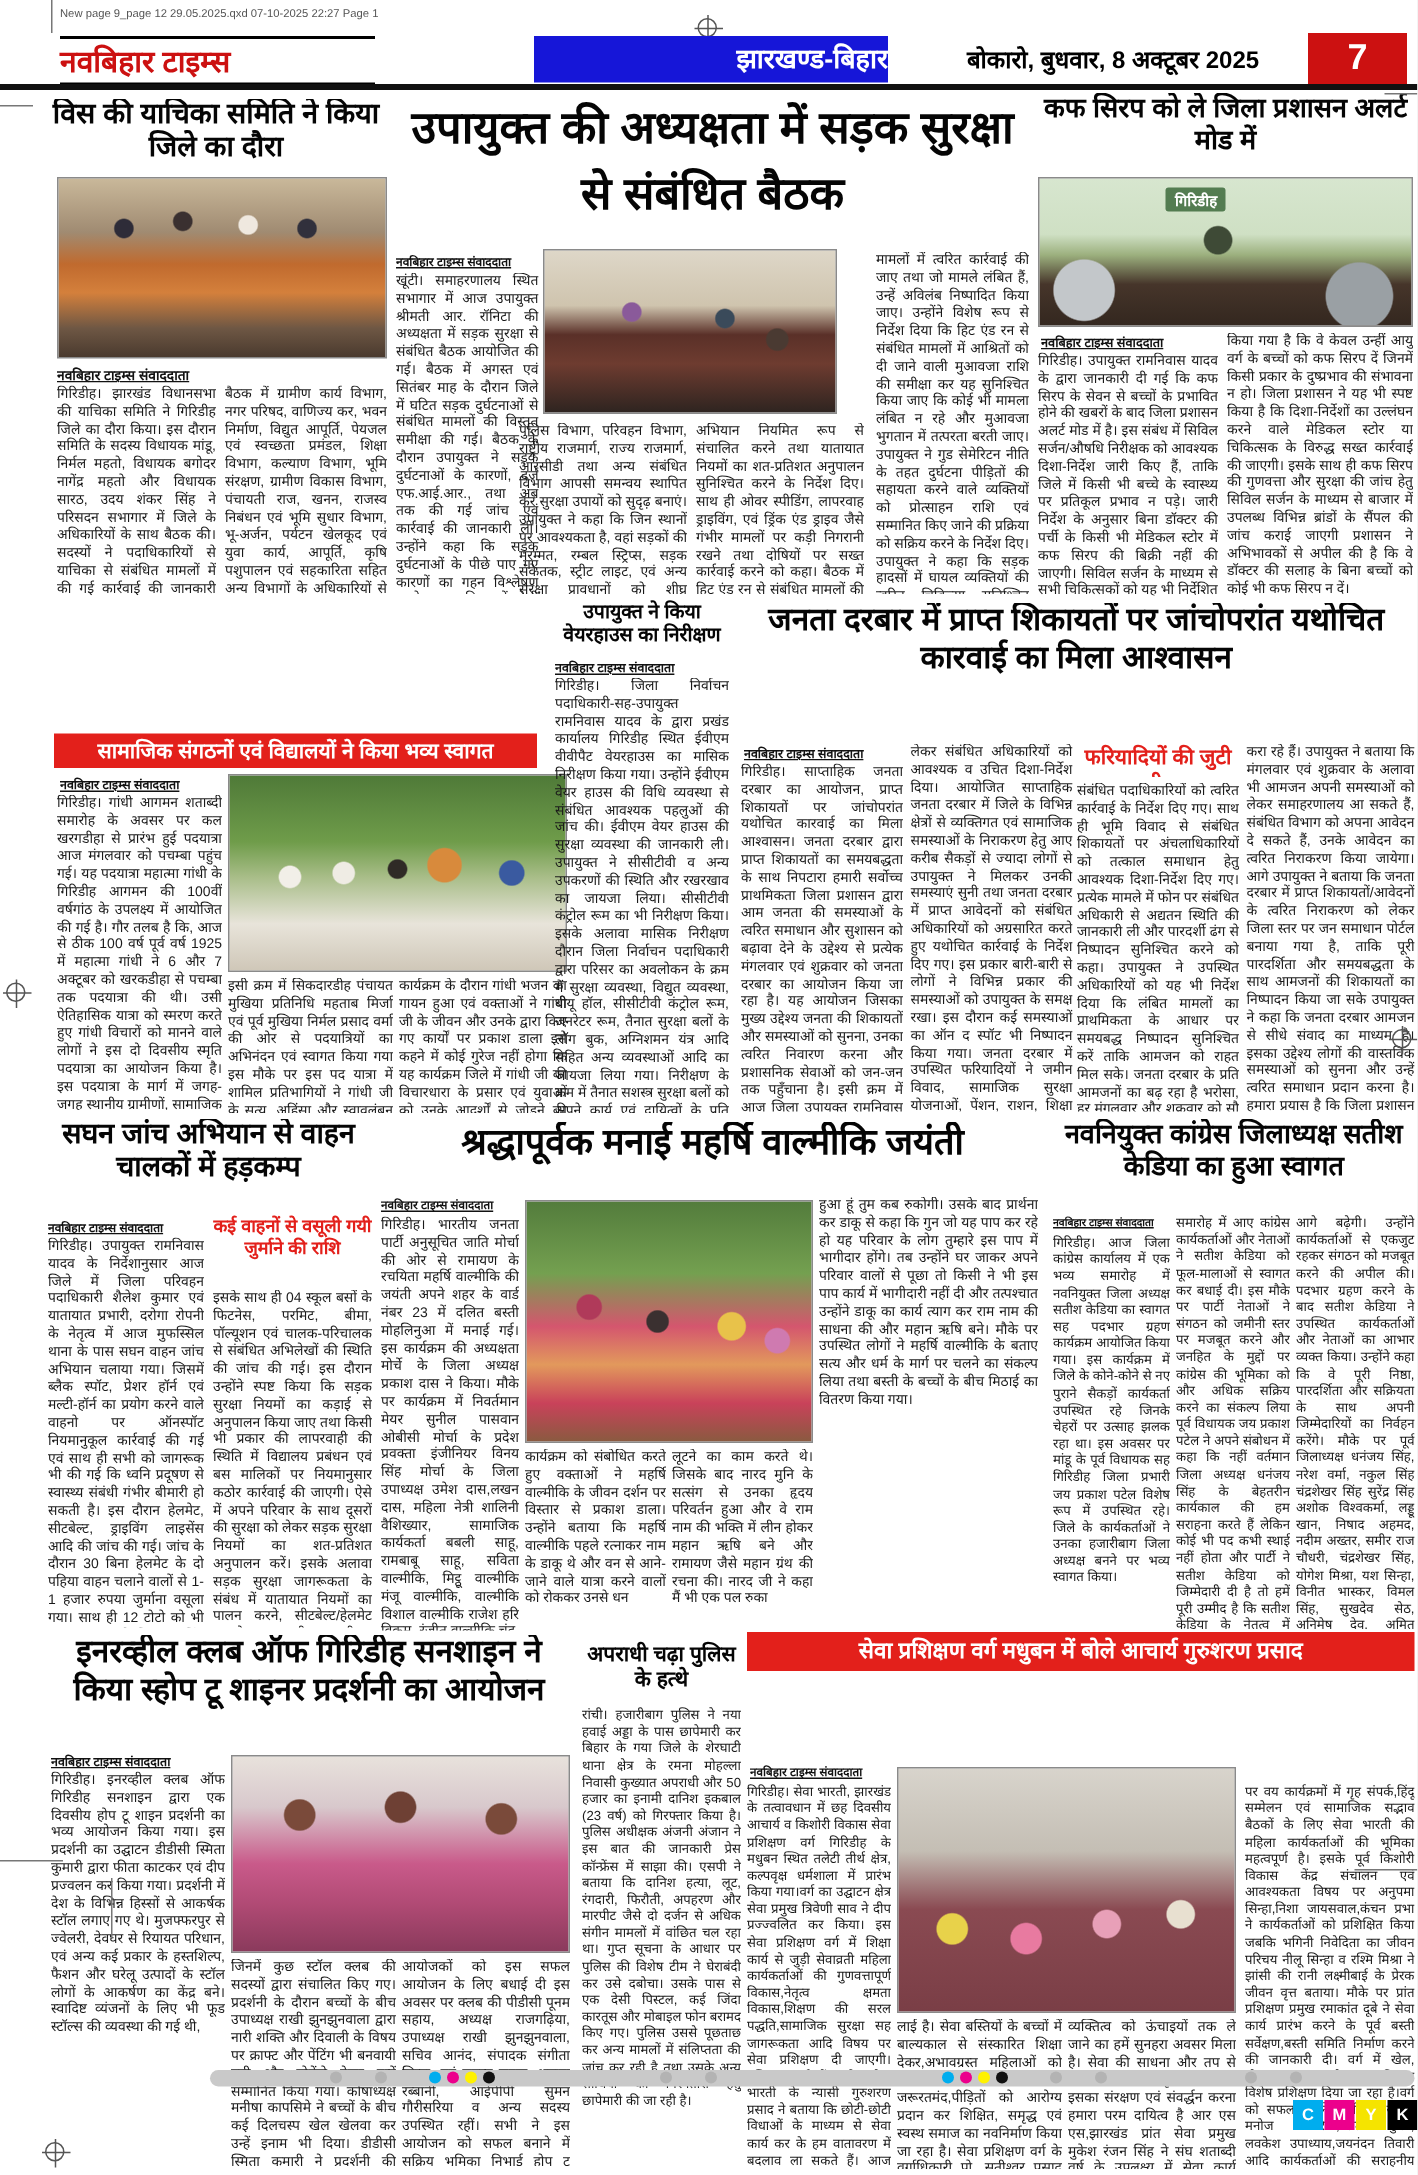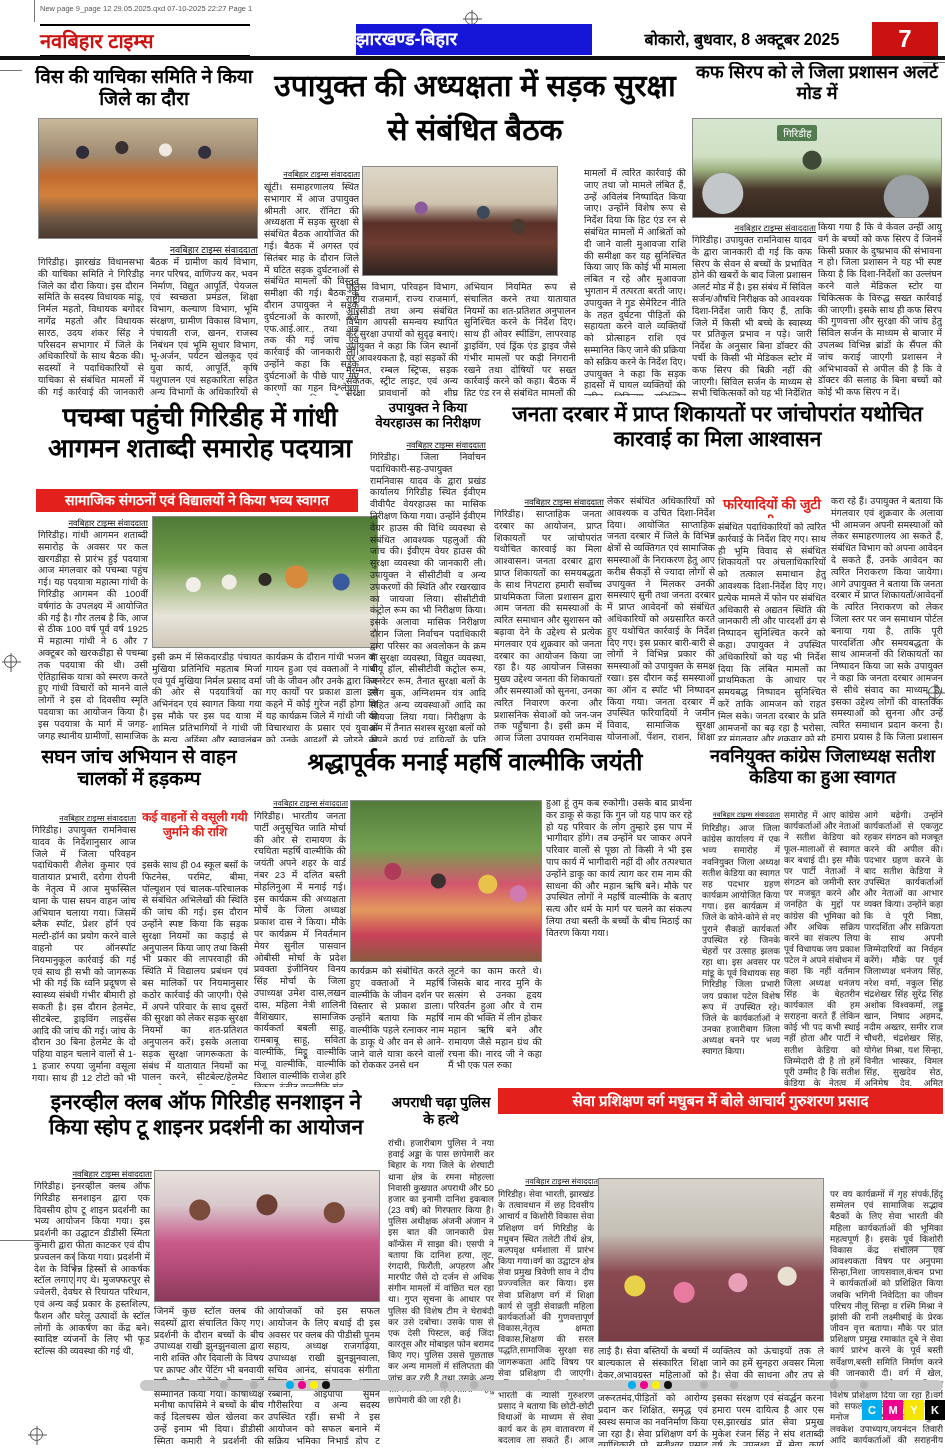--- a/index.html
+++ b/index.html
@@ -1,21 +1,21 @@
 <!DOCTYPE html>
 <html><head>
 <meta charset="utf-8">
 <style>
   *{margin:0;padding:0;box-sizing:border-box}
   html,body{background:#ececec}
   #page{position:relative;width:945px;height:1450px;margin:0 auto;background:#fff;
         font-family:"Liberation Sans","DejaVu Sans",sans-serif;overflow:hidden}
   .abs{position:absolute}
   .body-text{font-size:9.3px;line-height:1.27;text-align:justify;color:#1a1a1a;overflow:hidden}
-  .byline{font-size:9.2px;font-weight:normal;text-decoration:underline;text-align:right;
+  .byline{font-size:9.2px;font-weight:bold;text-decoration:underline;text-align:left;
           white-space:nowrap;overflow:hidden;color:#111}
   .hl{font-weight:bold;color:#050505;text-align:center;line-height:1.18;overflow:hidden}
   .red-strap{background:#e3201b;color:#fff;font-weight:bold;text-align:center;overflow:hidden}
   .red-sub{color:#e3201b;font-weight:bold;text-align:center;line-height:1.25;overflow:hidden}
   .photo{border:1px solid #8a8a8a;overflow:hidden}
   .printline{font-size:7.5px;color:#555;white-space:nowrap}
   .reg{width:13px;height:13px;border:1px solid #555;border-radius:50%}
   .reg i{position:absolute;left:50%;top:-3px;width:1px;height:19px;background:#555;transform:translateX(-50%)}
   .reg b{position:absolute;top:50%;left:-3px;height:1px;width:19px;background:#555;transform:translateY(-50%)}
   .crop{background:#777}
@@ -56,38 +56,38 @@
     radial-gradient(circle at 50% 26%, #6e4034 0 10px, transparent 11px),
     radial-gradient(circle at 80% 32%, #7a4a3a 0 10px, transparent 11px),
     linear-gradient(180deg,#e8e2dc 0%,#d8c8cc 26%,#c95a8a 55%,#b04a74 76%,#8a3a5c 100%)}
   .ph7{background:
     radial-gradient(circle at 16% 66%, #e8d24a 0 10px, transparent 11px),
     radial-gradient(circle at 38% 70%, #e87aa0 0 10px, transparent 11px),
     radial-gradient(circle at 62% 64%, #e8a0b8 0 9px, transparent 10px),
     radial-gradient(circle at 84% 60%, #e8e0d0 0 9px, transparent 10px),
     linear-gradient(180deg,#d8d4cc 0%,#c4beb4 34%,#8a4a52 58%,#7a3e46 100%)}
   .sign{position:absolute;top:6px;left:34%;background:rgba(40,90,40,.75);color:#fff;
-        font-size:10px;font-weight:normal;padding:1px 6px;border-radius:2px}
+        font-size:10px;font-weight:bold;padding:1px 6px;border-radius:2px}
 </style>
 </head>
 <body>
 
 <div id="page">
 
   <div class="abs crop" style="left:34px;top:0;width:1px;height:22px"></div>
   <div class="abs printline" style="left:40px;top:4px">New page 9_page 12  29.05.2025.qxd  07-10-2025  22:27  Page 1</div>
   <div class="abs reg" style="left:465px;top:12px">
       <i></i>
       <b></b>
     </div>
 
   <div class="abs" style="left:40px;top:24px;width:210px;border-top:2px solid #000;border-bottom:2px solid #000;padding:1px 0;text-align:left">
     <span style="color:#cc1111;font-weight:bold;font-size:20px">नवबिहार टाइम्स</span>
   </div>
-  <div class="abs" style="left:356px;top:24px;width:236px;height:31px;background:#1616d8;color:#fff;font-weight:bold;font-size:18px;text-align:left;line-height:31px">झारखण्ड-बिहार</div>
+  <div class="abs" style="left:356px;top:24px;width:236px;height:31px;background:#1616d8;color:#fff;font-weight:bold;font-size:18px;text-align:right;line-height:31px">झारखण्ड-बिहार</div>
   <div class="abs" style="left:618px;top:28px;width:248px;font-weight:bold;font-size:16px;text-align:center;white-space:nowrap">बोकारो, बुधवार, 8 अक्टूबर 2025</div>
   <div class="abs" style="left:872px;top:22px;width:66px;height:34px;background:#cc1111;color:#fff;font-weight:bold;font-size:24px;text-align:center;line-height:34px">7</div>
   <div class="abs" style="left:0;top:56px;width:945px;height:4px;background:#111"></div>
 
   <div class="abs hl" style="left:30px;top:66px;width:228px;height:50px;font-size:19px">विस की याचिका समिति ने किया जिले का दौरा</div>
   <div class="abs photo ph1" style="left:38px;top:118px;width:220px;height:121px"></div>
   <div class="abs byline" style="left:38px;top:243px;width:220px;height:12px">नवबिहार टाइम्स संवाददाता</div>
   <div class="abs body-text" style="left:38px;top:257px;width:106px;height:140px">गिरिडीह। झारखंड विधानसभा की याचिका समिति ने गिरिडीह जिले का दौरा किया। इस दौरान समिति के सदस्य विधायक मांडू, निर्मल महतो, विधायक बगोदर नागेंद्र महतो और विधायक सारठ, उदय शंकर सिंह ने परिसदन सभागार में जिले के अधिकारियों के साथ बैठक की। सदस्यों ने पदाधिकारियों से याचिका से संबंधित मामलों में की गई कार्रवाई की जानकारी ली और मामलों का यथाशीघ्र निष्पादन करने का निर्देश दिया।</div>
   <div class="abs body-text" style="left:150px;top:257px;width:108px;height:140px">बैठक में ग्रामीण कार्य विभाग, नगर परिषद, वाणिज्य कर, भवन निर्माण, विद्युत आपूर्ति, पेयजल एवं स्वच्छता प्रमंडल, शिक्षा विभाग, कल्याण विभाग, भूमि संरक्षण, ग्रामीण विकास विभाग, पंचायती राज, खनन, राजस्व निबंधन एवं भूमि सुधार विभाग, भू-अर्जन, पर्यटन खेलकूद एवं युवा कार्य, आपूर्ति, कृषि पशुपालन एवं सहकारिता सहित अन्य विभागों के अधिकारियों से योजनाओं की प्रगति सहित अन्य महत्वपूर्ण विषयों की समीक्षा की गई।</div>
 
@@ -100,21 +100,20 @@
   <div class="abs body-text" style="left:584px;top:168px;width:102px;height:228px">मामलों में त्वरित कार्रवाई की जाए तथा जो मामले लंबित हैं, उन्हें अविलंब निष्पादित किया जाए। उन्होंने विशेष रूप से निर्देश दिया कि हिट एंड रन से संबंधित मामलों में आश्रितों को दी जाने वाली मुआवजा राशि की समीक्षा कर यह सुनिश्चित किया जाए कि कोई भी मामला लंबित न रहे और मुआवजा भुगतान में तत्परता बरती जाए। उपायुक्त ने गुड सेमेरिटन नीति के तहत दुर्घटना पीड़ितों की सहायता करने वाले व्यक्तियों को प्रोत्साहन राशि एवं सम्मानित किए जाने की प्रक्रिया को सक्रिय करने के निर्देश दिए। उपायुक्त ने कहा कि सड़क हादसों में घायल व्यक्तियों की त्वरित चिकित्सा सुनिश्चित करने में गुड सेमेरिटन की भूमिका अत्यंत महत्वपूर्ण है, अतः उनके प्रति संवेदनशील दृष्टिकोण अपनाया जाए।</div>
 
   <div class="abs hl" style="left:692px;top:62px;width:250px;height:52px;font-size:18px">कफ सिरप को ले जिला प्रशासन अलर्ट मोड में</div>
   <div class="abs photo ph3" style="left:692px;top:118px;width:250px;height:100px">
     <div class="sign">गिरिडीह</div>
   </div>
   <div class="abs byline" style="left:694px;top:222px;width:122px;height:11px;font-size:8.5px">नवबिहार टाइम्स संवाददाता</div>
   <div class="abs body-text" style="left:692px;top:235px;width:120px;height:162px">गिरिडीह। उपायुक्त रामनिवास यादव के द्वारा जानकारी दी गई कि कफ सिरप के सेवन से बच्चों के प्रभावित होने की खबरों के बाद जिला प्रशासन अलर्ट मोड में है। इस संबंध में सिविल सर्जन/औषधि निरीक्षक को आवश्यक दिशा-निर्देश जारी किए हैं, ताकि जिले में किसी भी बच्चे के स्वास्थ्य पर प्रतिकूल प्रभाव न पड़े। जारी निर्देश के अनुसार बिना डॉक्टर की पर्ची के किसी भी मेडिकल स्टोर में कफ सिरप की बिक्री नहीं की जाएगी। सिविल सर्जन के माध्यम से सभी चिकित्सकों को यह भी निर्देशित</div>
   <div class="abs body-text" style="left:818px;top:222px;width:124px;height:175px">किया गया है कि वे केवल उन्हीं आयु वर्ग के बच्चों को कफ सिरप दें जिनमें किसी प्रकार के दुष्प्रभाव की संभावना न हो। जिला प्रशासन ने यह भी स्पष्ट किया है कि दिशा-निर्देशों का उल्लंघन करने वाले मेडिकल स्टोर या चिकित्सक के विरुद्ध सख्त कार्रवाई की जाएगी। इसके साथ ही कफ सिरप की गुणवत्ता और सुरक्षा की जांच हेतु सिविल सर्जन के माध्यम से बाजार में उपलब्ध विभिन्न ब्रांडों के सैंपल की जांच कराई जाएगी प्रशासन ने अभिभावकों से अपील की है कि वे डॉक्टर की सलाह के बिना बच्चों को कोई भी कफ सिरप न दें।</div>
 
-  <div class="abs hl" style="left:30px;top:402px;width:340px;height:84px;font-size:26px">पचम्बा पहुंची गिरिडीह में गांधी आगमन शताब्दी समारोह पदयात्रा</div>
   <div class="abs red-strap" style="left:36px;top:489px;width:322px;height:23px;font-size:14px;line-height:23px">सामाजिक संगठनों एवं विद्यालयों ने किया भव्य स्वागत</div>
   <div class="abs byline" style="left:40px;top:517px;width:108px;height:11px;font-size:8.3px">नवबिहार टाइम्स संवाददाता</div>
   <div class="abs body-text" style="left:38px;top:530px;width:110px;height:210px">गिरिडीह। गांधी आगमन शताब्दी समारोह के अवसर पर कल खरगडीहा से प्रारंभ हुई पदयात्रा आज मंगलवार को पचम्बा पहुंच गई। यह पदयात्रा महात्मा गांधी के गिरिडीह आगमन की 100वीं वर्षगांठ के उपलक्ष्य में आयोजित की गई है। गौर तलब है कि, आज से ठीक 100 वर्ष पूर्व वर्ष 1925 में महात्मा गांधी ने 6 और 7 अक्टूबर को खरकडीहा से पचम्बा तक पदयात्रा की थी। उसी ऐतिहासिक यात्रा को स्मरण करते हुए गांधी विचारों को मानने वाले लोगों ने इस दो दिवसीय स्मृति पदयात्रा का आयोजन किया है। इस पदयात्रा के मार्ग में जगह-जगह स्थानीय ग्रामीणों, सामाजिक संगठनों एवं विद्यालयों द्वारा यात्रियों का स्वागत किया गया।</div>
   <div class="abs photo ph4" style="left:152px;top:516px;width:226px;height:132px"></div>
   <div class="abs body-text" style="left:152px;top:652px;width:110px;height:90px">इसी क्रम में सिकदारडीह पंचायत मुखिया प्रतिनिधि महताब मिर्जा एवं पूर्व मुखिया निर्मल प्रसाद वर्मा की ओर से पदयात्रियों का अभिनंदन एवं स्वागत किया गया इस मौके पर इस पद यात्रा में शामिल प्रतिभागियों ने गांधी जी के सत्य, अहिंसा और स्वावलंबन के संदेश को जन-जन तक पहुंचाने का संकल्प लिया। वहीं</div>
   <div class="abs body-text" style="left:266px;top:652px;width:112px;height:90px">कार्यक्रम के दौरान गांधी भजन का गायन हुआ एवं वक्ताओं ने गांधी जी के जीवन और उनके द्वारा किए गए कार्यों पर प्रकाश डाला इसे कहने में कोई गुरेज नहीं होगा कि यह कार्यक्रम जिले में गांधी जी की विचारधारा के प्रसार एवं युवाओं को उनके आदर्शों से जोड़ने की दिशा में एक सार्थक पहल सिद्ध हो रहा है।</div>
 
   <div class="abs hl" style="left:368px;top:400px;width:120px;height:38px;font-size:13px">उपायुक्त ने किया वेयरहाउस का निरीक्षण</div>
   <div class="abs byline" style="left:370px;top:439px;width:116px;height:11px;font-size:8.3px">नवबिहार टाइम्स संवाददाता</div>
   <div class="abs body-text" style="left:370px;top:452px;width:116px;height:290px">गिरिडीह। जिला निर्वाचन पदाधिकारी-सह-उपायुक्त रामनिवास यादव के द्वारा प्रखंड कार्यालय गिरिडीह स्थित ईवीएम वीवीपैट वेयरहाउस का मासिक निरीक्षण किया गया। उन्होंने ईवीएम वेयर हाउस की विधि व्यवस्था से संबंधित आवश्यक पहलुओं की जांच की। ईवीएम वेयर हाउस की सुरक्षा व्यवस्था की जानकारी ली। उपायुक्त ने सीसीटीवी व अन्य उपकरणों की स्थिति और रखरखाव का जायजा लिया। सीसीटीवी कंट्रोल रूम का भी निरीक्षण किया। इसके अलावा मासिक निरीक्षण दौरान जिला निर्वाचन पदाधिकारी द्वारा परिसर का अवलोकन के क्रम में सुरक्षा व्यवस्था, विद्युत व्यवस्था, बीयू हॉल, सीसीटीवी कंट्रोल रूम, जनरेटर रूम, तैनात सुरक्षा बलों के लॉग बुक, अग्निशमन यंत्र आदि सहित अन्य व्यवस्थाओं आदि का जायजा लिया गया। निरीक्षण के क्रम में तैनात सशस्त्र सुरक्षा बलों को अपने कार्य एवं दायित्वों के प्रति सचेत व सक्रिय रहने के निर्देश दिए। मौके पर उप निर्वाचन पदाधिकारी, रंधू महतो, अग्निशमन पदाधिकारी व अन्य संबंधित अधिकारी उपस्थित थे।</div>

